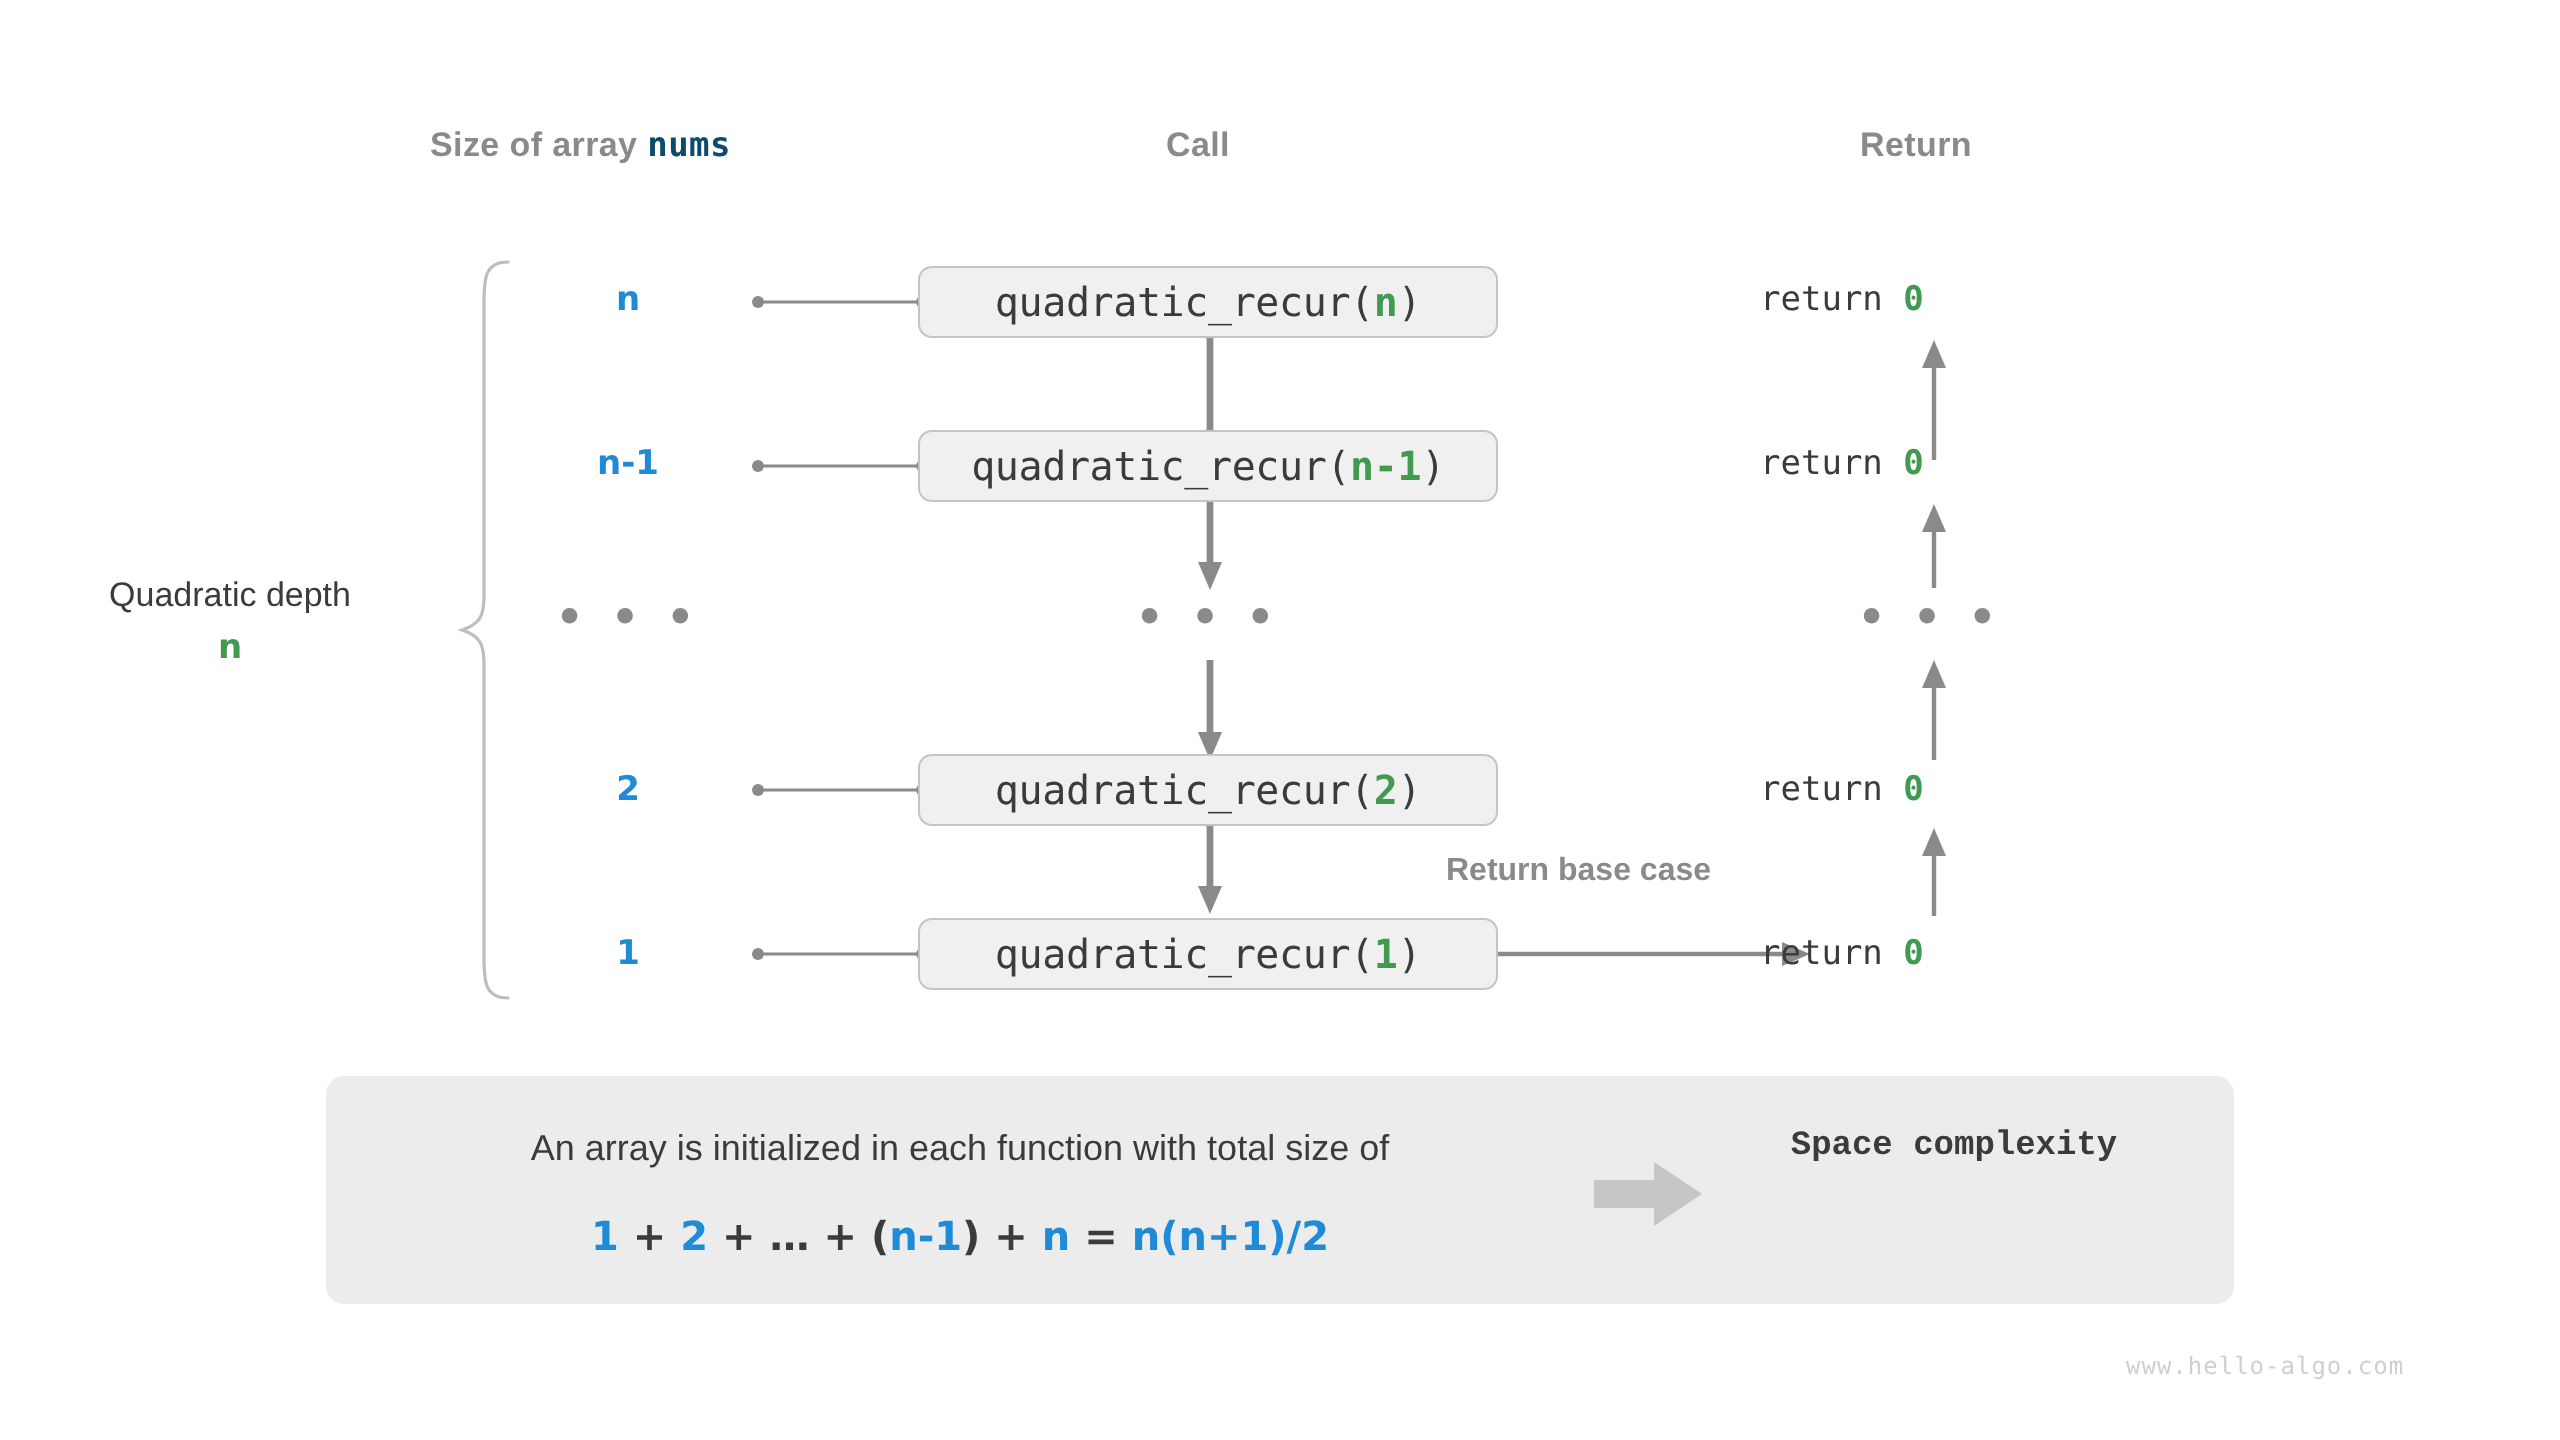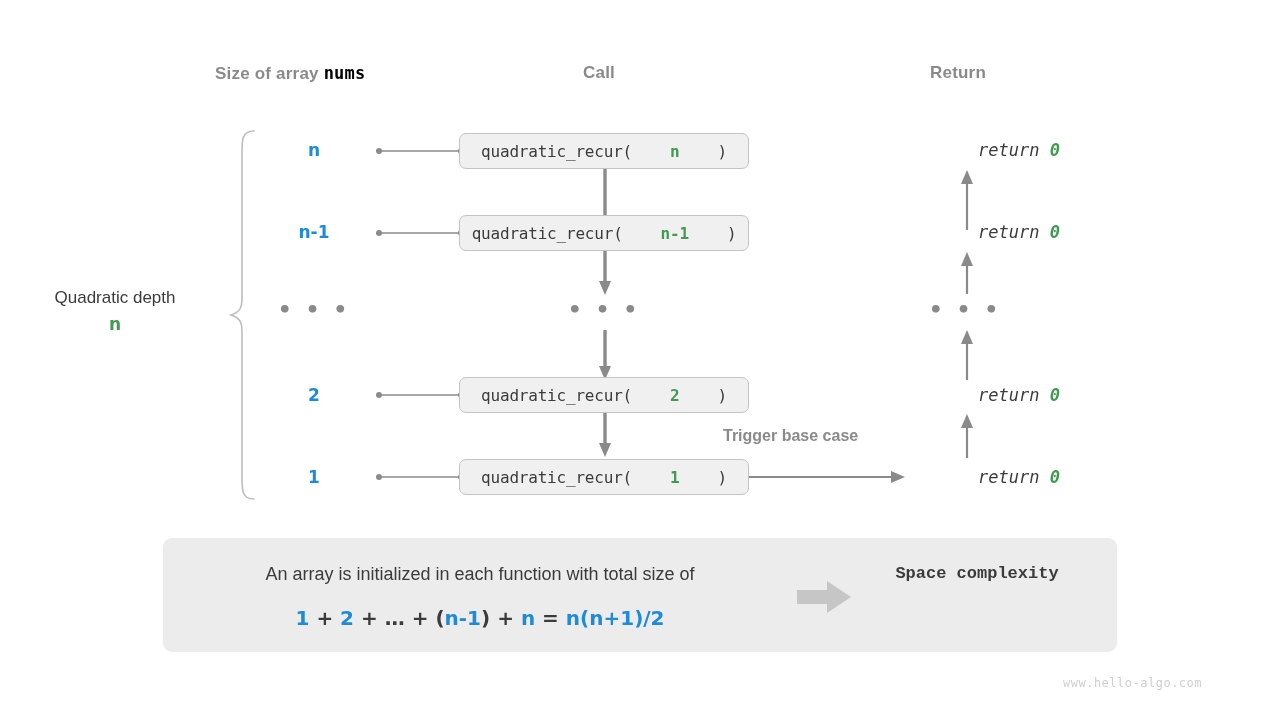--- a/index.html
+++ b/index.html
@@ -23,21 +23,21 @@
   
   .col-header {
     font-size: 17px;
     font-weight: bold;
     color: #8a8a8a;
     letter-spacing: 0.2px;
     white-space: nowrap;
   }
   .col-header .mono-blue {
     font-family: "DejaVu Sans Mono", monospace;
-    color: #000000;
+    color: #0c4a6e;
     font-weight: bold;
     font-size: 17px;
   }
 
   
   .size-label {
     font-family: "DejaVu Sans", sans-serif;
     font-size: 17px;
     font-weight: bold;
     color: #1f8ad6;
@@ -63,36 +63,34 @@
   
   .call-box {
     box-sizing: border-box;
     background: #f0f0f0;
     border: 1.3px solid #c4c4c4;
     border-radius: 7px;
     display: flex;
     align-items: center;
     justify-content: center;
     font-family: "DejaVu Sans Mono", monospace;
-    font-size: 16px;
+    font-size: 20px;
     color: #3b3b3b;
     white-space: nowrap;
     letter-spacing: -0.2px;
-    gap: 38px;
   }
   .call-box .arg { color: #429a51; font-weight: bold; }
 
   
   .ret-label {
     font-family: "DejaVu Sans Mono", monospace;
     font-size: 17px;
     color: #3b3b3b;
     white-space: nowrap;
-    text-align: right;
-    font-style: italic;
+    text-align: left;
   }
   .ret-label .retval { color: #429a51; font-weight: bold; }
 
   
   .ellipsis {
     color: #8a8a8a;
     font-size: 22px;
     font-weight: bold;
     letter-spacing: 3px;
     white-space: nowrap;
@@ -273,21 +271,21 @@
   <svg class="abs" style="left:596px; top:413px;" width="18" height="46">
     <line x1="9" y1="0" x2="9" y2="34" stroke="#8a8a8a" stroke-width="3.4"></line>
     <path d="M 9 44 L 3 30 L 15 30 Z" fill="#8a8a8a"></path>
   </svg>
 
   <svg class="abs" style="left:958px; top:412px;" width="18" height="48">
     <line x1="9" y1="46" x2="9" y2="12" stroke="#8a8a8a" stroke-width="2.2"></line>
     <path d="M 9 2 L 3 16 L 15 16 Z" fill="#8a8a8a"></path>
   </svg>
 
-  <div class="abs note-label" style="left:723px; top:427px;">Trigger base case</div>
+  <div class="abs note-label" style="left:723px; top:427px;">Return base case</div>
 
   <div class="abs size-label" style="left:272px; top:467px; width:84px;">1</div>
 
   <svg class="abs" style="left:374px; top:469px;" width="92" height="16">
     <line x1="6" y1="8" x2="86" y2="8" stroke="#8a8a8a" stroke-width="1.6"></line>
     <circle cx="5" cy="8" r="3" fill="#8a8a8a"></circle>
     <circle cx="87" cy="8" r="3" fill="#8a8a8a"></circle>
   </svg>
 
   <div class="abs call-box" style="left:459px; top:459px; width:290px; height:36px;">

